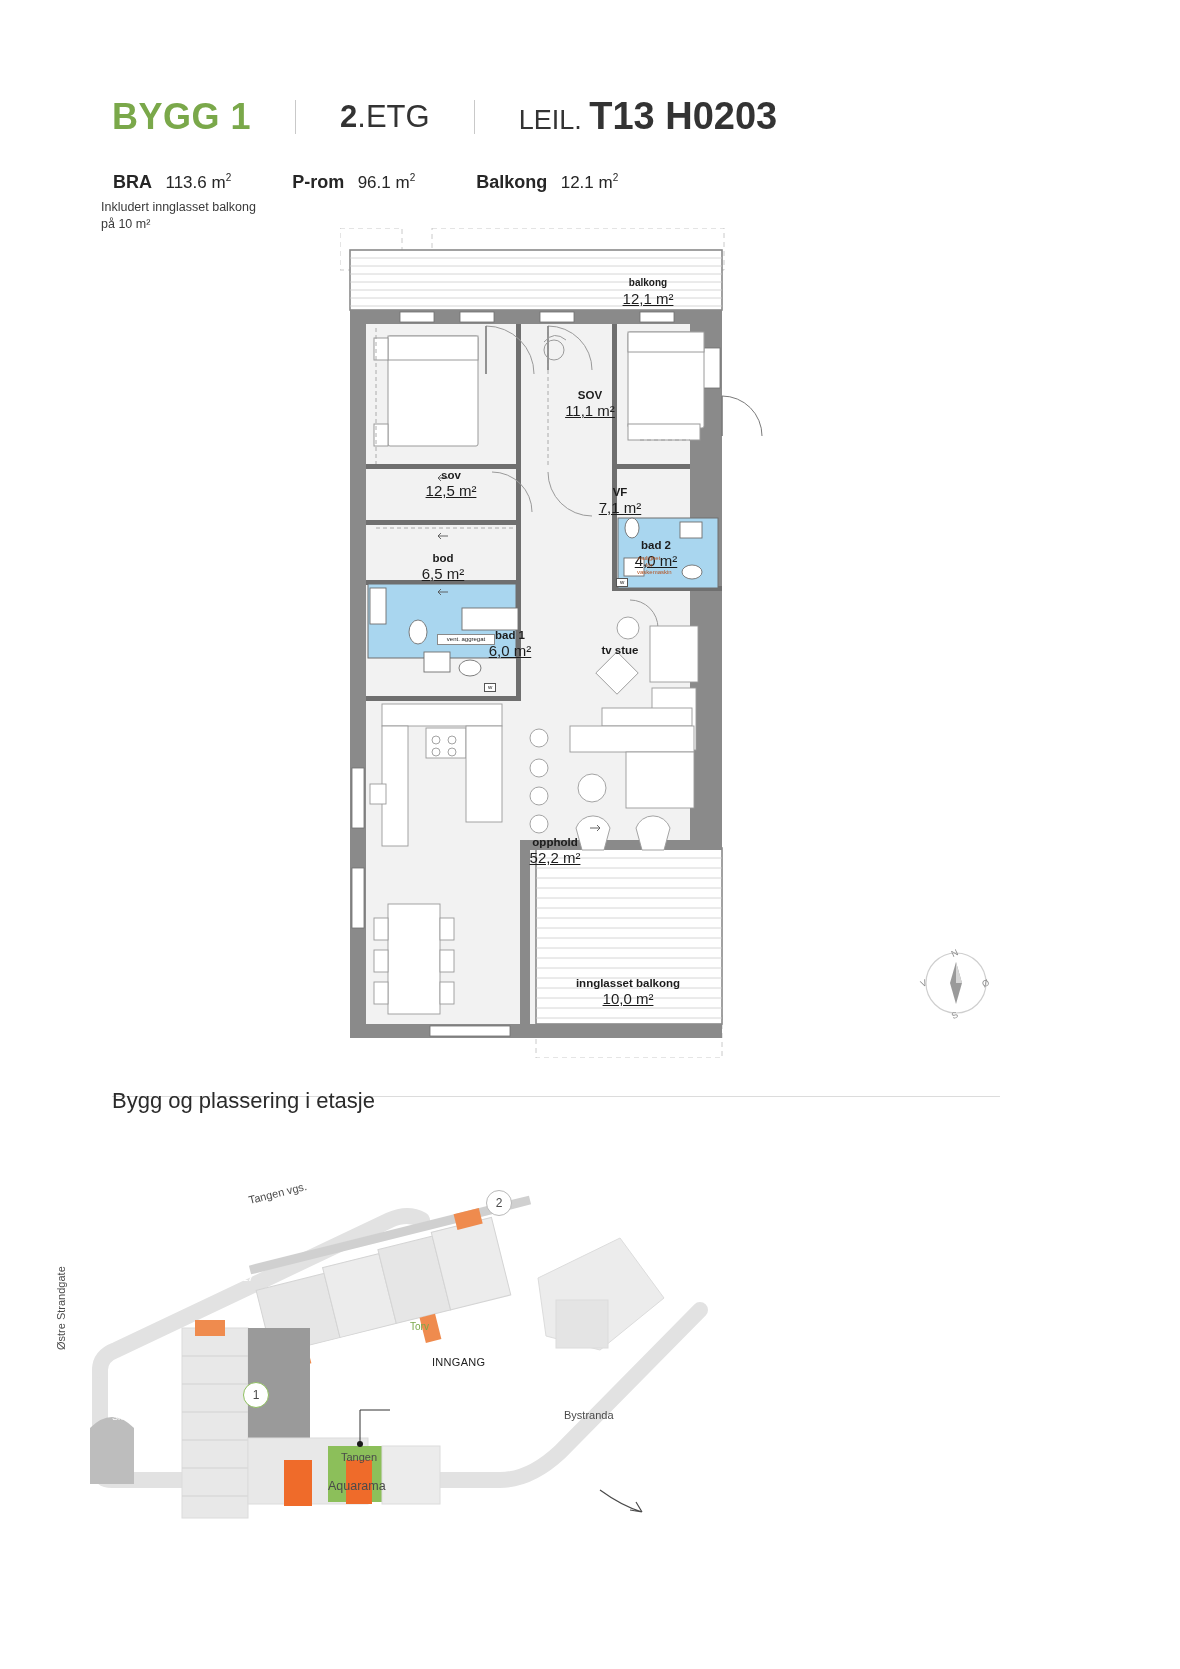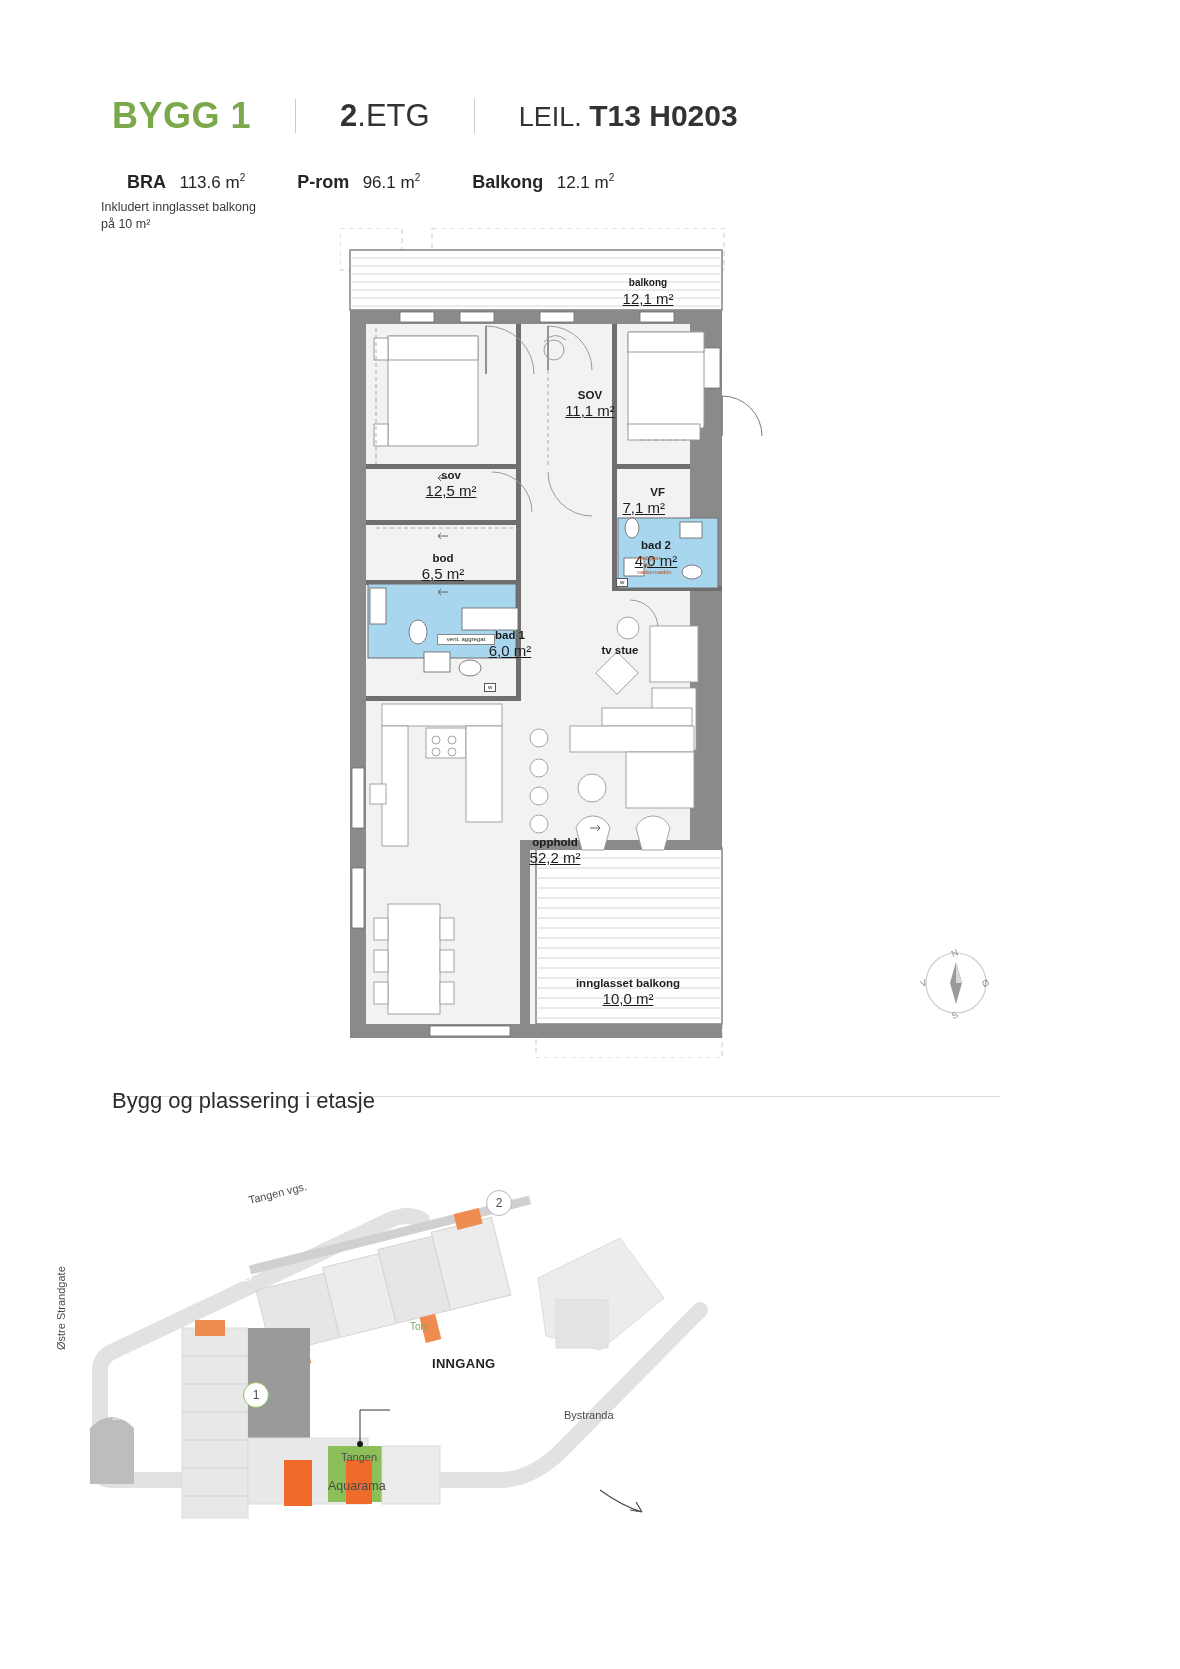--- a/index.html
+++ b/index.html
@@ -38,30 +38,30 @@
   }
   .hdr-etg {
     font-size: 31px;
     color: #333;
   }
   .hdr-etg b { font-weight: bold; }
   .hdr-leil {
     font-size: 27px;
     color: #333;
   }
-  .hdr-leil b { font-weight: bold; font-size: 30px; }
+  .hdr-leil b { font-weight: bold; font-size: 38px; }
 
   
   .areas {
     position: absolute;
-    left: 127px;
+    left: 113px;
     top: 172px;
     display: flex;
     align-items: flex-start;
-    gap: 8px;
+    gap: 17px;
     text-align: right;
   }
   .area-block { margin-right: 44px; }
   .area-label {
     font-size: 18px;
     font-weight: bold;
     display: inline-block;
     margin-right: 9px;
   }
   .area-value { font-size: 17px; display:inline-block; }
@@ -150,22 +150,22 @@
     border-radius:50%;
     background:#fff;
     border:1.5px solid #8fbf5f;
     color:#4a4a4a;
     font-size: 12px;
     display:flex; align-items:center; justify-content:center;
   }
   .circle-num.grey { border-color:#b9b9b9; }
   .inngang-text {
     position:absolute;
-    font-size: 13px;
-    font-weight:bold;
+    font-size: 11px;
+    font-weight:normal;
     color:#222;
     letter-spacing:0.3px;
   }
 </style>
 </head>
 <body>
 
 <div class="header">
   <span class="hdr-bygg">BYGG 1</span>
   <span class="hdr-sep"></span>
@@ -410,21 +410,21 @@
   <span class="ar">12,1 m²</span>
 </div>
 <div class="room-label" style="left:545px; top:388px; width:90px;">
   <span class="nm">SOV</span>
   <span class="ar">11,1 m²</span>
 </div>
 <div class="room-label" style="left:406px; top:468px; width:90px;">
   <span class="nm">sov</span>
   <span class="ar">12,5 m²</span>
 </div>
-<div class="room-label" style="left:575px; top:485px; width:90px;text-align:right;">
+<div class="room-label" style="left:575px; top:485px; width:90px;">
   <span class="nm">VF</span>
   <span class="ar">7,1 m²</span>
 </div>
 <div class="room-label" style="left:398px; top:551px; width:90px;">
   <span class="nm">bod</span>
   <span class="ar">6,5 m²</span>
 </div>
 <div class="room-label" style="left:616px; top:538px; width:80px;">
   <span class="nm">bad 2</span>
   <span class="ar">4,0 m²</span>

